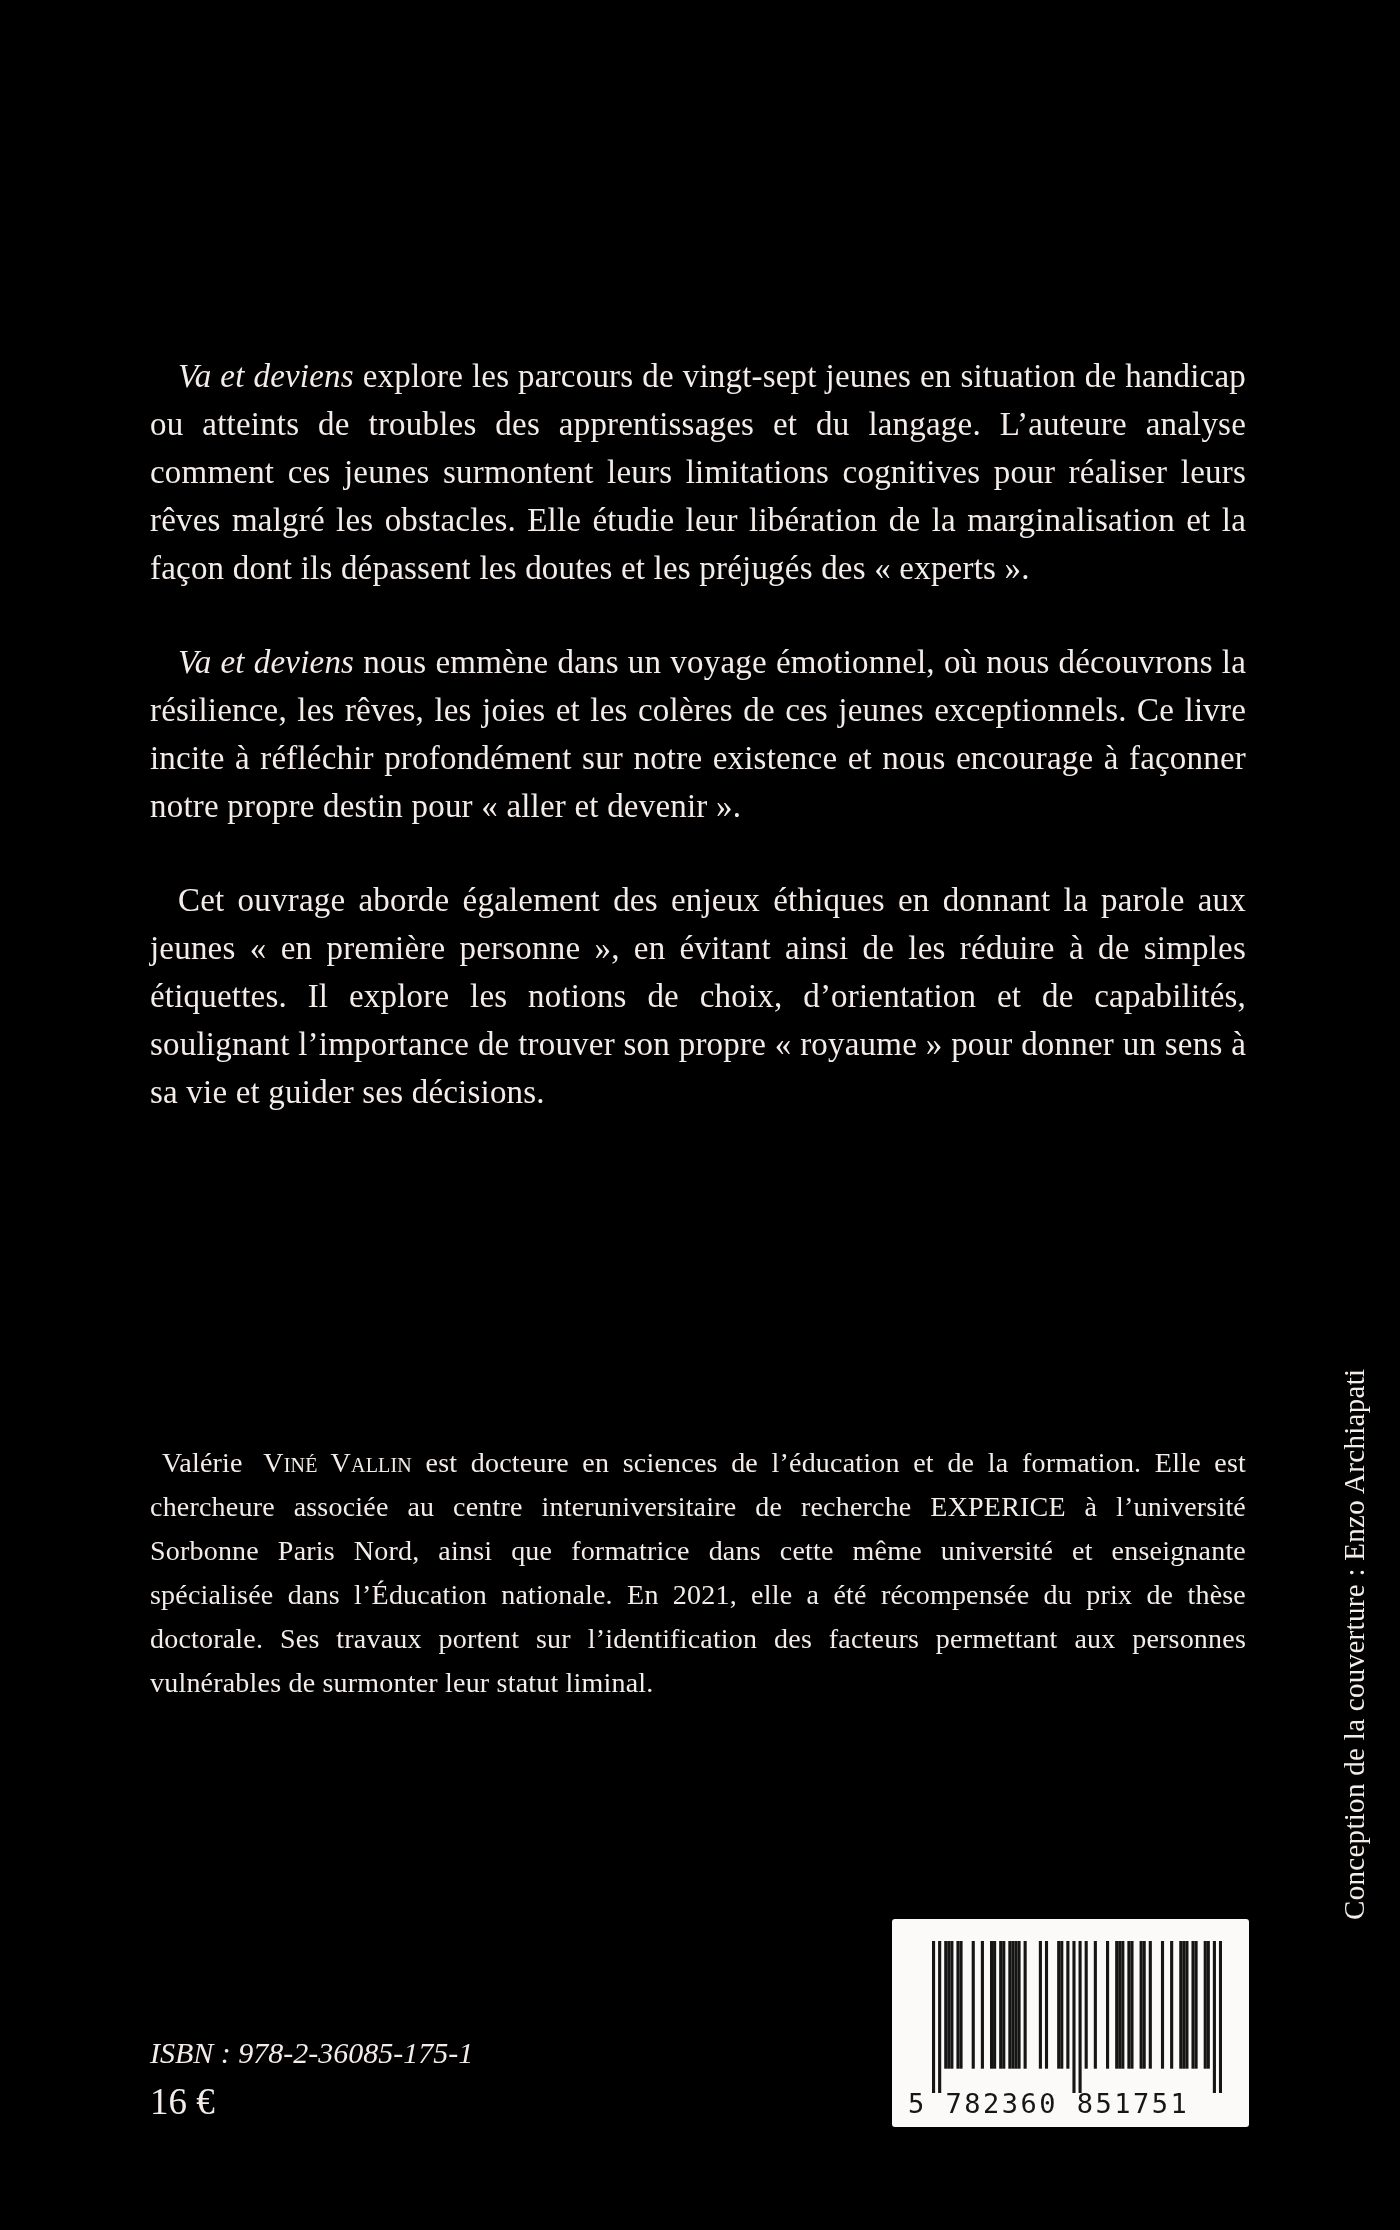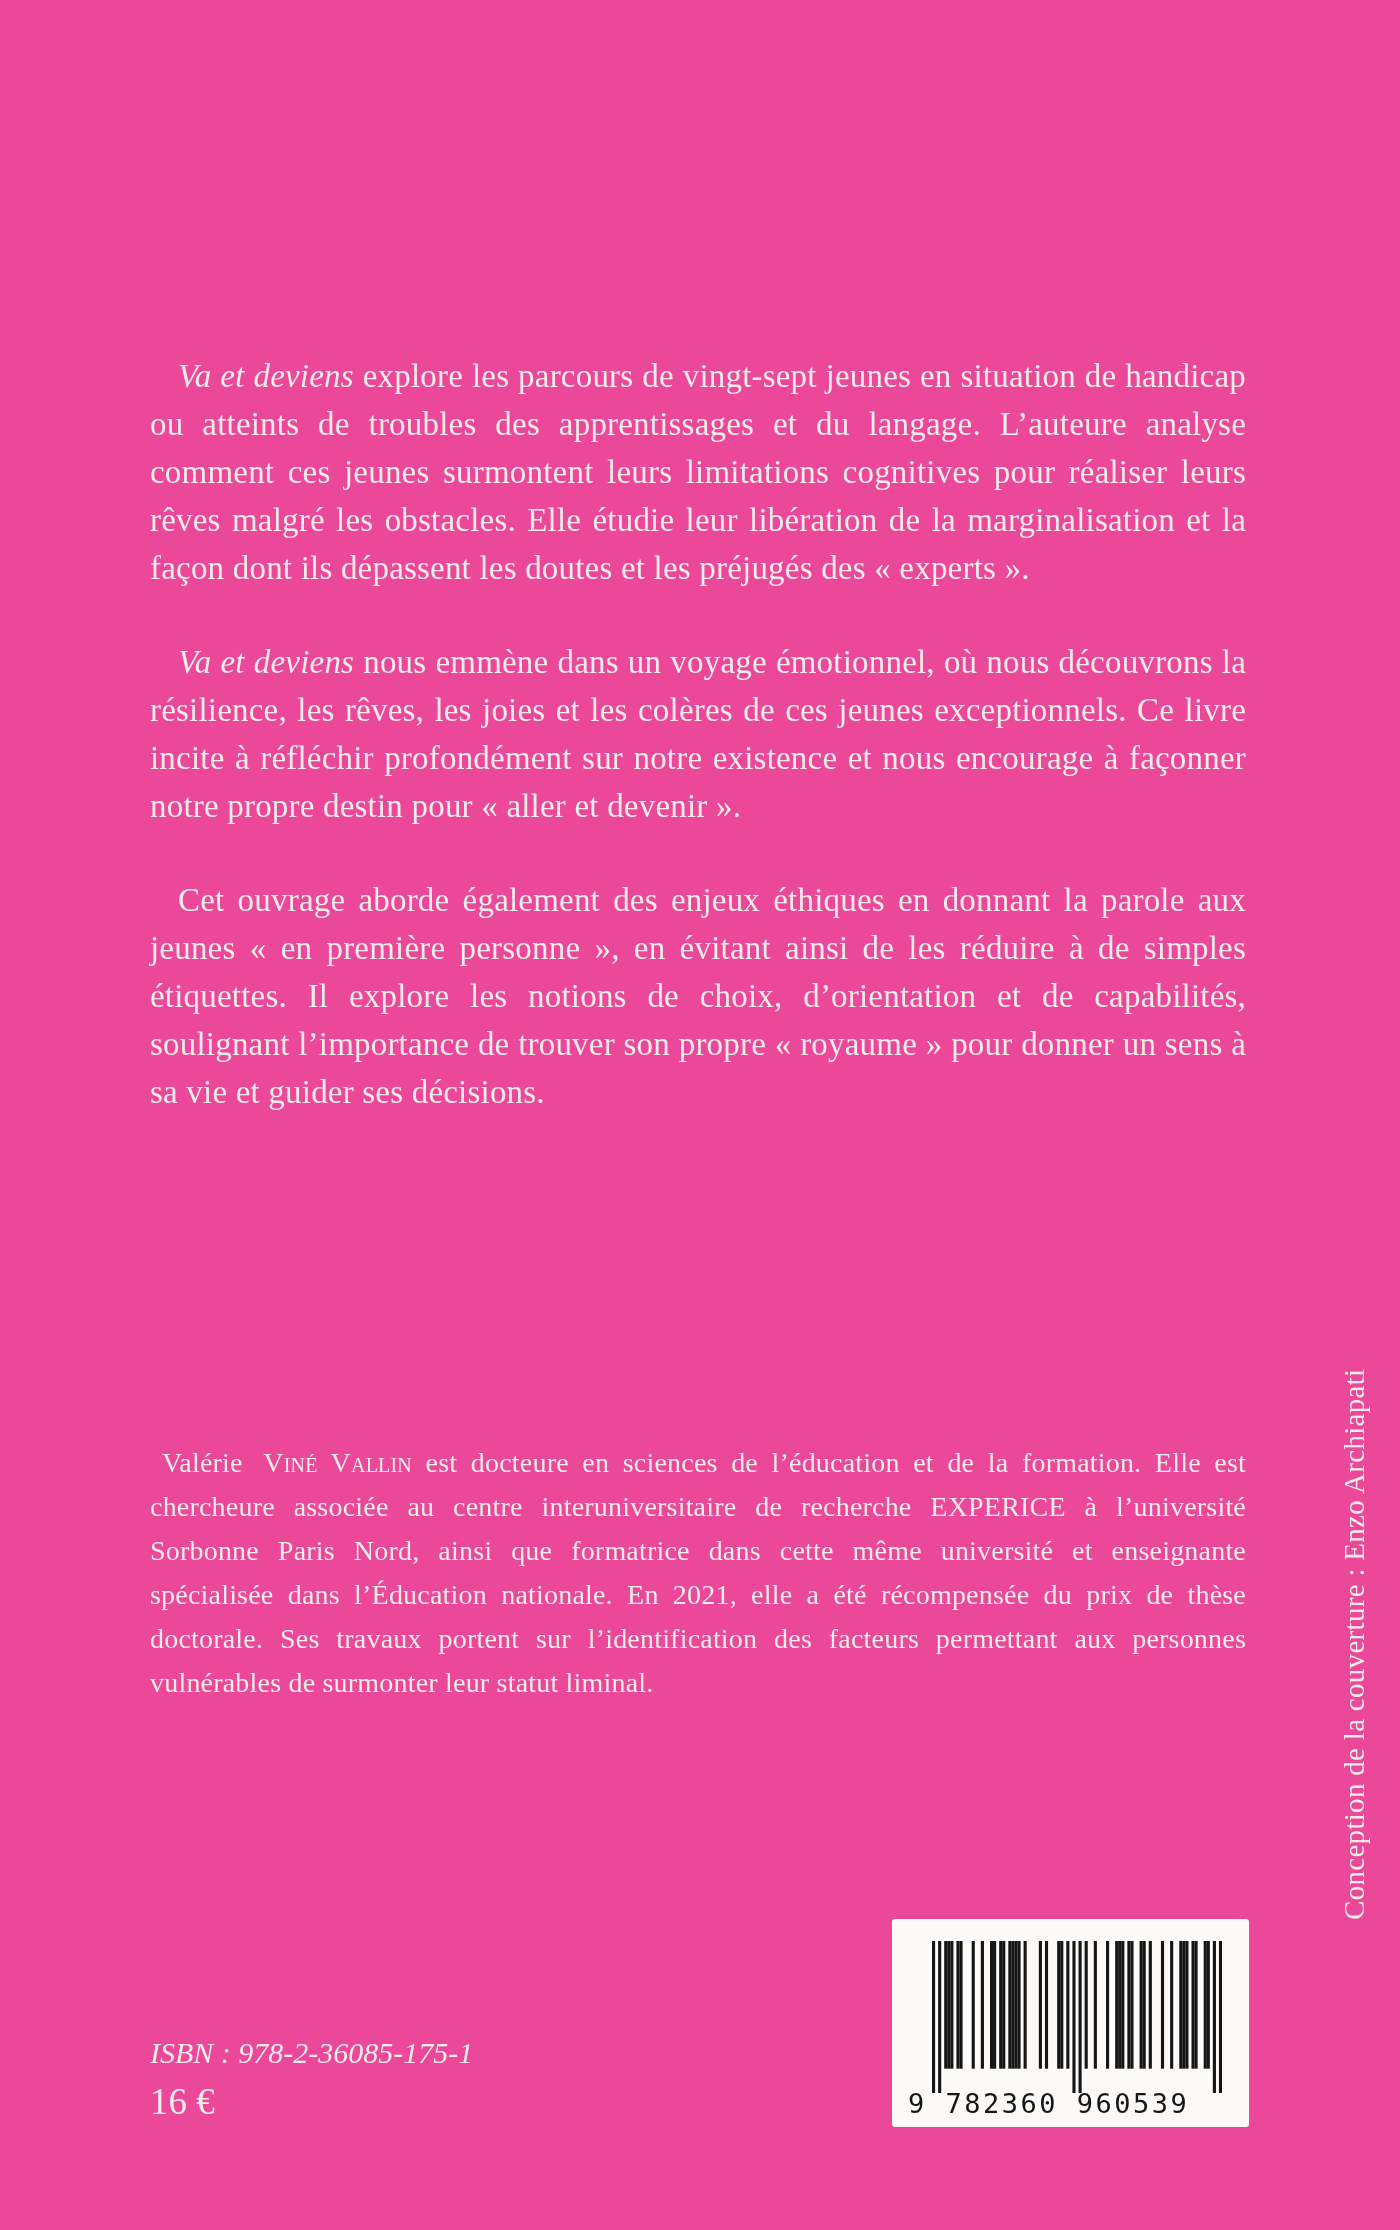--- a/index.html
+++ b/index.html
@@ -3,21 +3,21 @@
 <meta charset="utf-8">
 <style>
   html,body{margin:0;padding:0;}
   body{
     width:1400px;height:2230px;
     position:relative;
     background:#B12140;
     font-family:"Liberation Serif", serif;
     overflow:hidden;
   }
-  .cover{position:absolute;inset:0;background:#ec4899;}
+  .cover{position:absolute;inset:0;background:#000000;}
   .synopsis{
     position:absolute;left:150px;top:352px;width:1096px;
     color:#F3ECE9;
   }
   .synopsis p{
     margin:0 0 46px 0;
     font-size:33px;line-height:48px;
     text-align:justify;text-indent:28px;
     letter-spacing:.2px;
   }
@@ -128,16 +128,16 @@
         <rect x="81" y="0" width="1.02" height="42" fill="#151515"></rect>
         <rect x="82" y="0" width="1.02" height="42" fill="#151515"></rect>
         <rect x="83" y="0" width="1.02" height="42" fill="#151515"></rect>
         <rect x="85" y="0" width="1.02" height="42" fill="#151515"></rect>
         <rect x="86" y="0" width="1.02" height="42" fill="#151515"></rect>
         <rect x="89" y="0" width="1.02" height="42" fill="#151515"></rect>
         <rect x="90" y="0" width="1.02" height="42" fill="#151515"></rect>
         <rect x="92" y="0" width="1.02" height="50" fill="#151515"></rect>
         <rect x="94" y="0" width="1.02" height="50" fill="#151515"></rect>
       </svg>
-    <div class="barcode-number">9 782360 960539</div>
+    <div class="barcode-number">5 782360 851751</div>
   </div>
 
 </div>
 
 </body></html>

